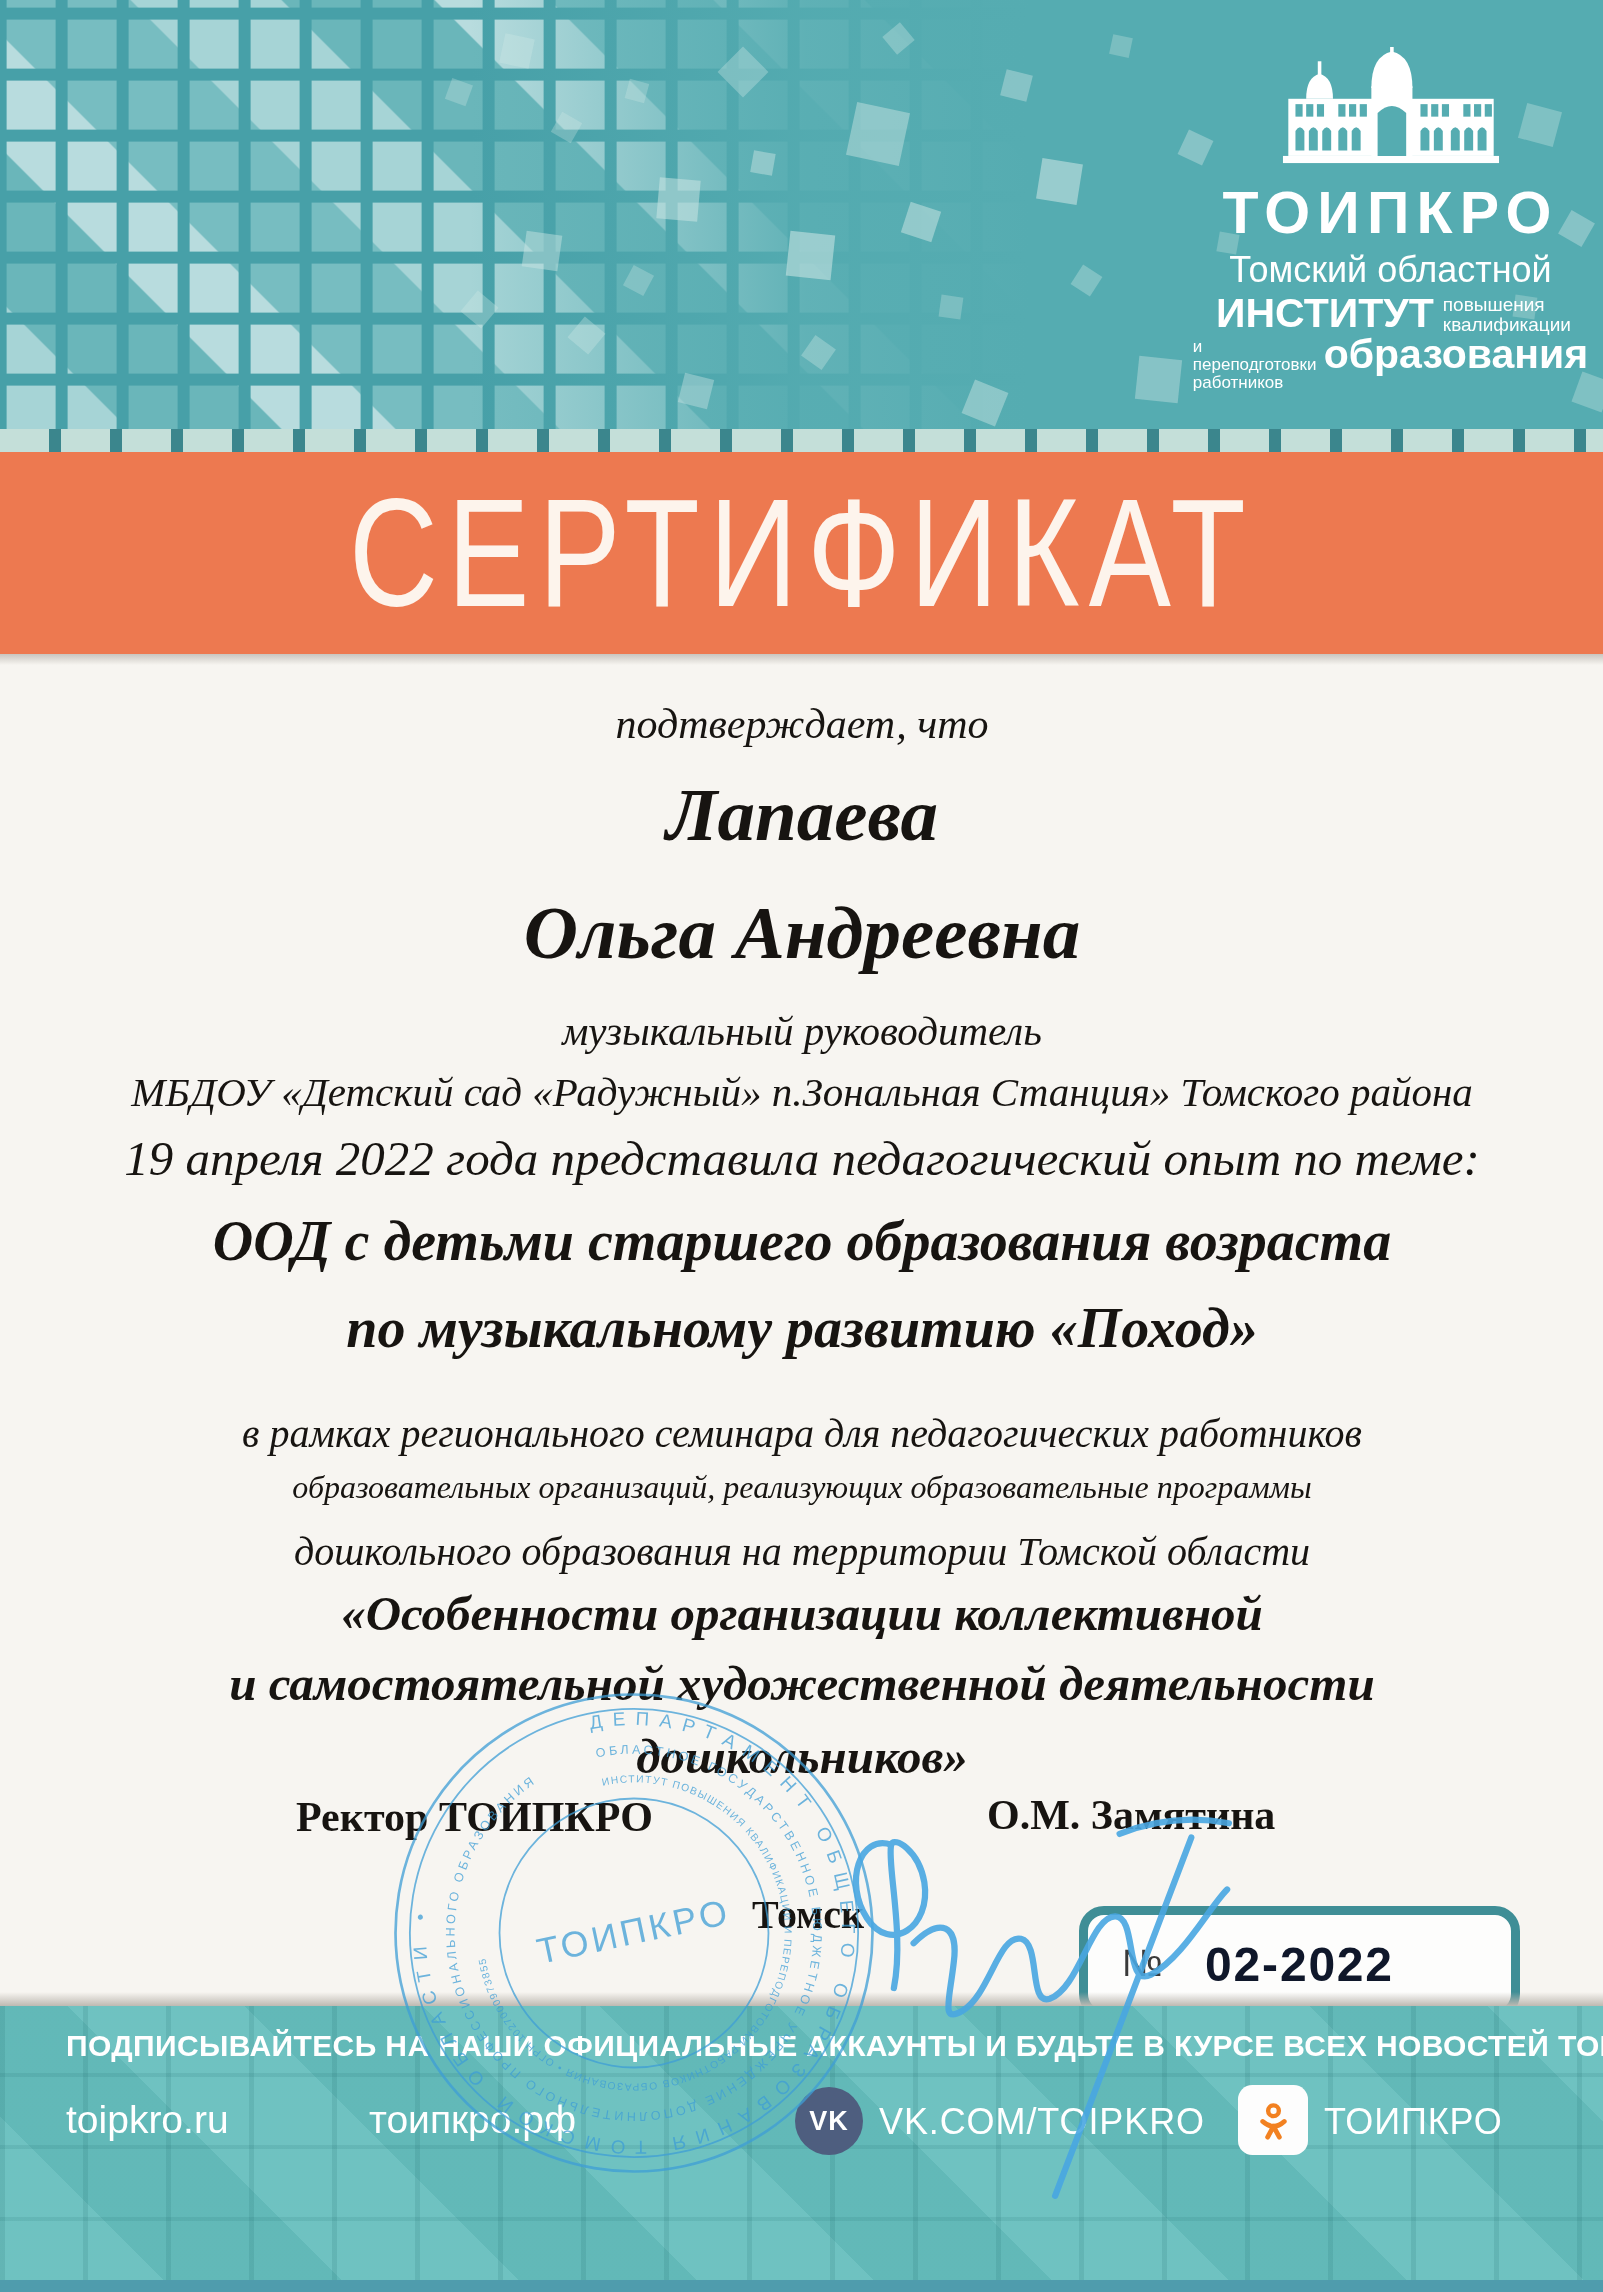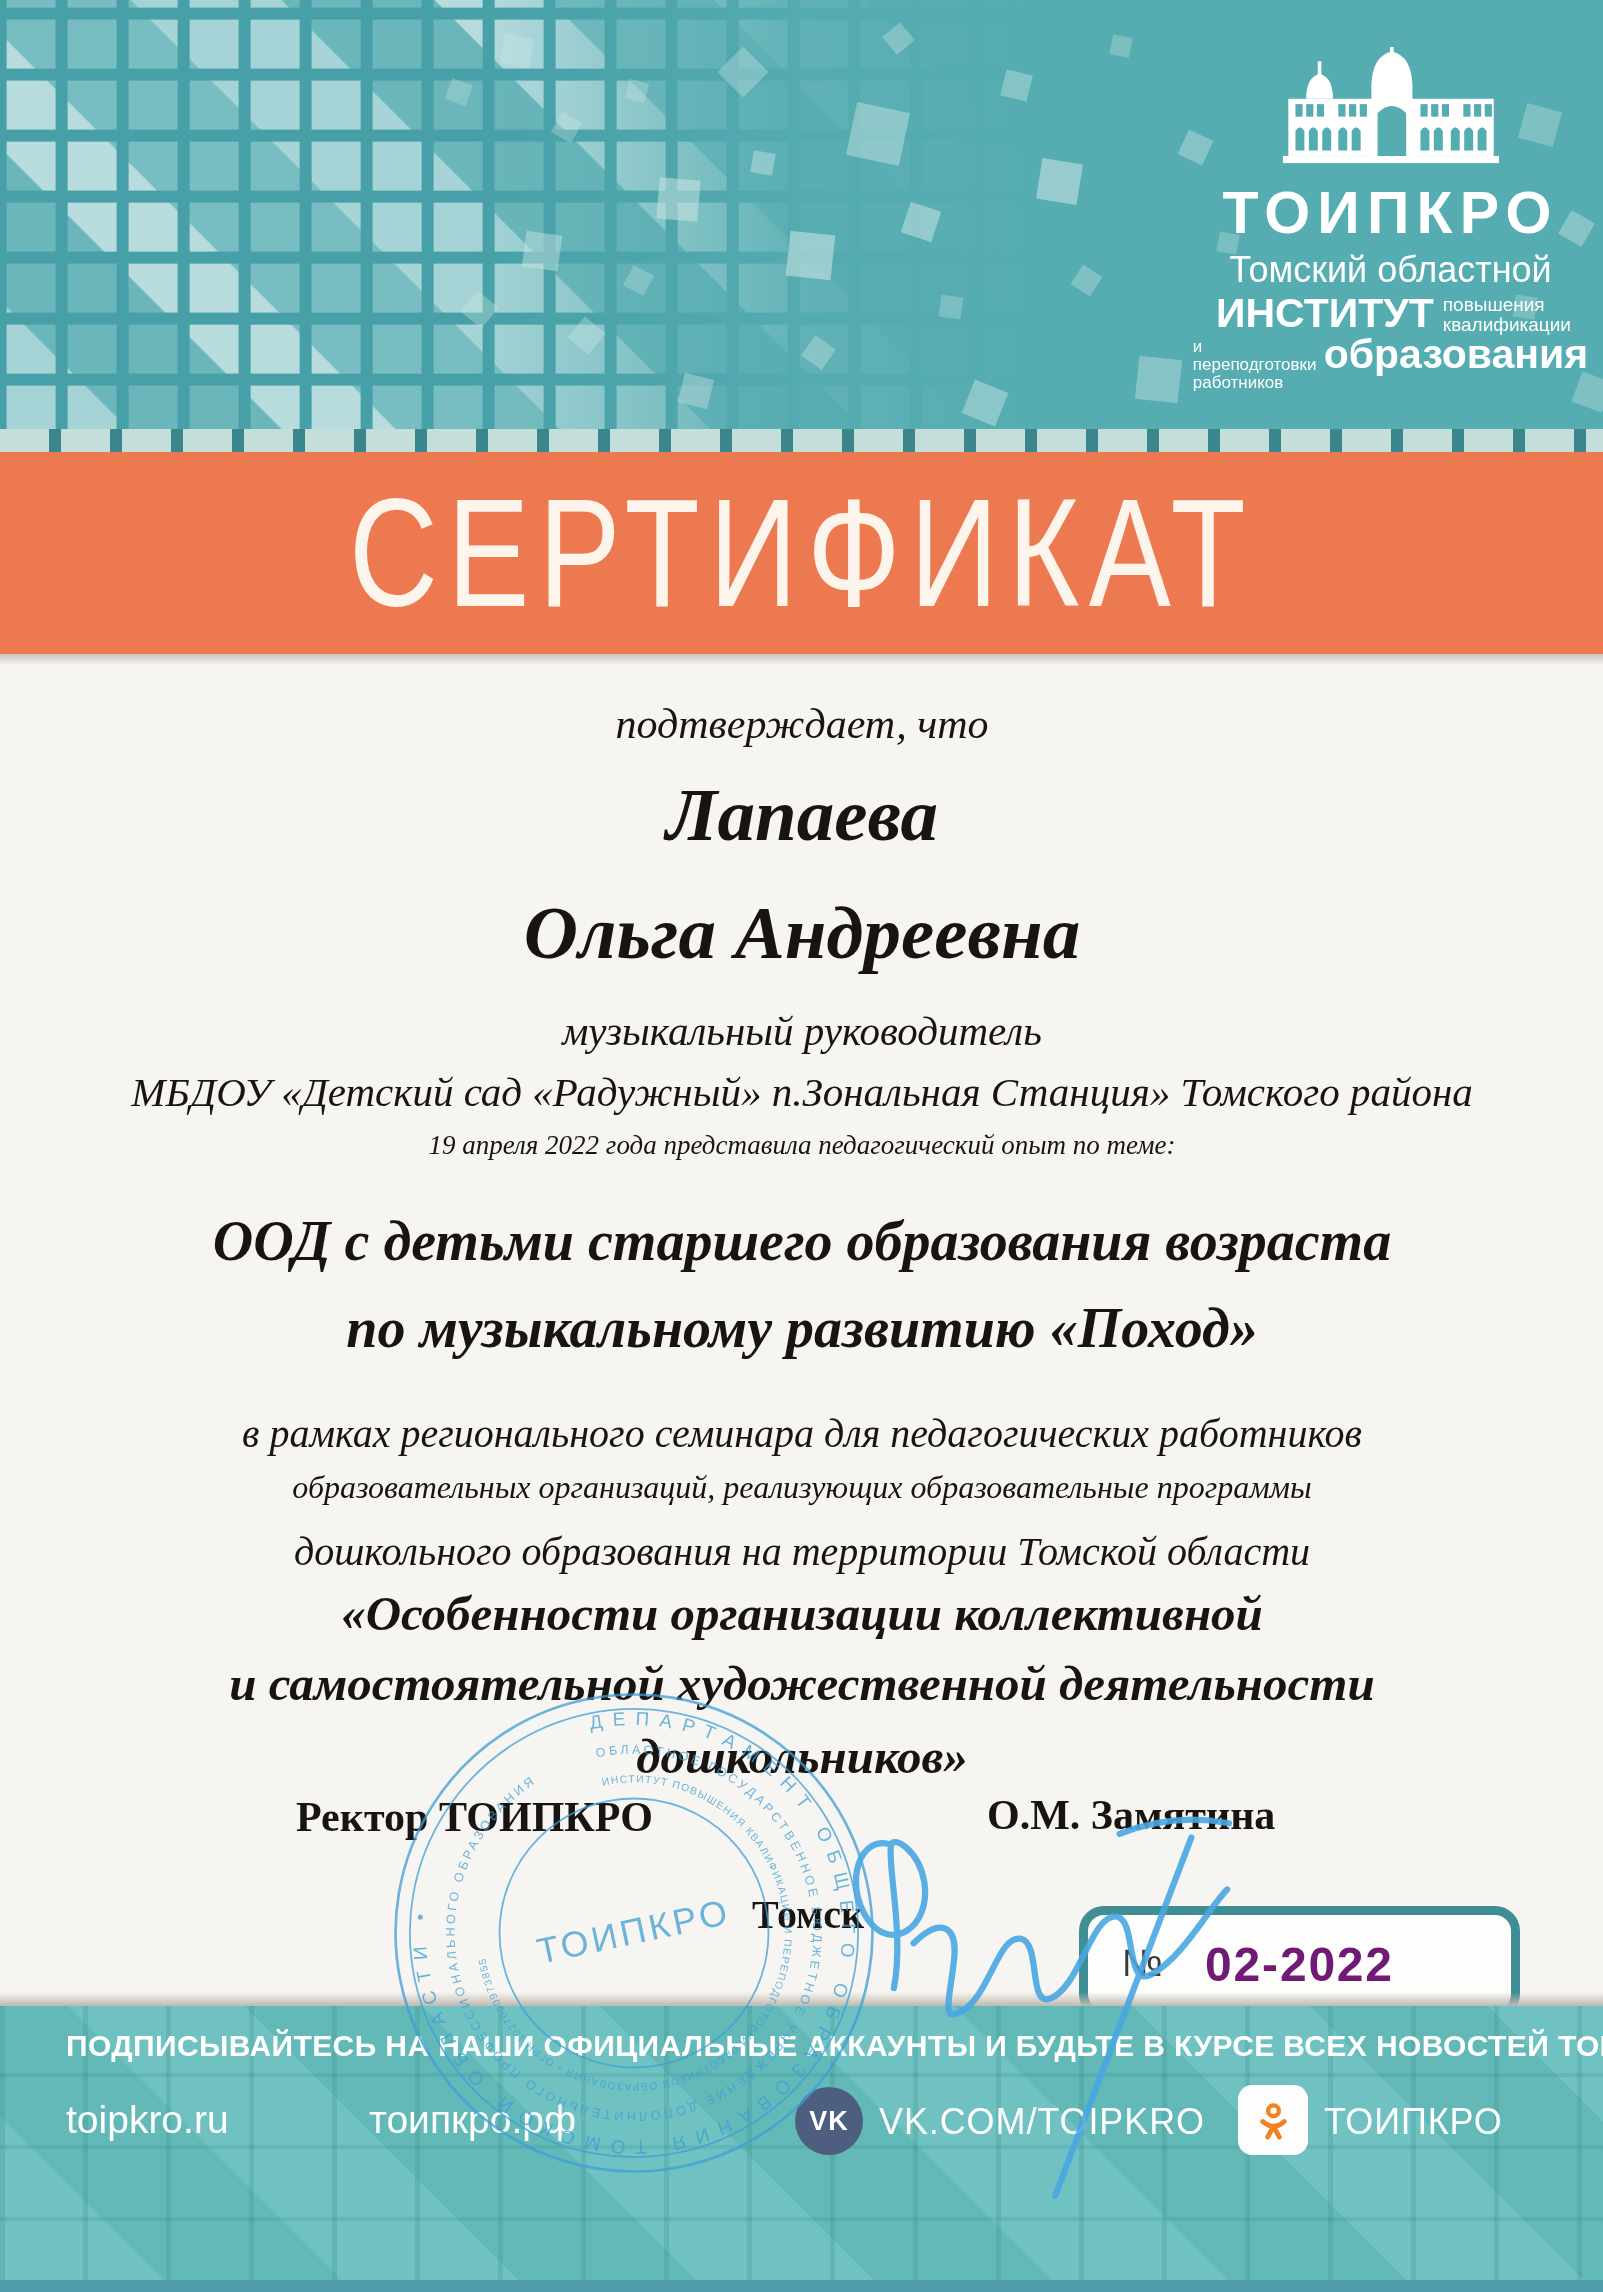--- a/index.html
+++ b/index.html
@@ -42,41 +42,41 @@
     letter-spacing:11.6px;color:#fdf4ec;white-space:nowrap;}
 
   
   .t{position:absolute;left:0;width:100%;text-align:center;font-style:italic;white-space:nowrap;}
   .b{font-weight:bold;}
   .t1{top:700px;font-size:42px;}
   .t2{top:772px;font-size:75px;}
   .t3{top:890px;font-size:75px;}
   .t4{top:1007px;font-size:41px;}
   .t5{top:1068px;font-size:41px;}
-  .t6{top:1130px;font-size:27px;}
+  .t6{top:1130px;font-size:49px;}
   .t7{top:1209px;font-size:56px;}
   .t8{top:1296px;font-size:56px;}
   .t9{top:1410px;font-size:40px;}
   .t10{top:1469px;font-size:32px;font-style:italic;}
   .t11{top:1528px;font-size:40px;}
   .t12{top:1585px;font-size:49px;}
   .t13{top:1655px;font-size:49px;}
   .t14{top:1728px;font-size:49px;}
 
   .rector{position:absolute;left:296px;top:1793px;font-size:42px;font-weight:bold;white-space:nowrap;}
   .signame{position:absolute;left:987px;top:1791px;font-size:42px;font-weight:bold;white-space:nowrap;}
   .city{position:absolute;left:752px;top:1891px;font-size:40px;font-weight:bold;}
 
   
   .numbox{position:absolute;left:1079px;top:1906px;width:441px;height:113px;box-sizing:border-box;
     background:#fdfdfc;border:9px solid #3f8e96;border-radius:25px;z-index:2;}
   .numbox .no{position:absolute;left:34px;top:27px;font-family:"Liberation Sans",sans-serif;
     font-size:38px;color:#3a3a3a;}
   .numbox .val{position:absolute;left:0;width:100%;text-align:center;top:21.5px;
-    font-family:"Liberation Sans",sans-serif;font-weight:bold;font-size:48px;color:#701a75;letter-spacing:1.8px;}
+    font-family:"Liberation Sans",sans-serif;font-weight:bold;font-size:48px;color:#0f172a;letter-spacing:1.8px;}
 
   
   .footer{position:absolute;left:0;top:2006px;width:100%;height:287px;background:#67bfbe;z-index:3;
     font-family:"Liberation Sans",sans-serif;
     background-image:
       repeating-linear-gradient(90deg,rgba(25,100,102,.14) 0 4.5px,transparent 4.5px 83px),
       repeating-linear-gradient(0deg,rgba(25,100,102,.12) 0 4.5px,transparent 4.5px 72px),
       repeating-linear-gradient(45deg,rgba(255,255,255,.05) 0 125px,rgba(0,70,70,.05) 125px 251px);}
   .footer::before{content:"";position:absolute;top:-14.3px;left:0;width:100%;height:14.3px;
     background:linear-gradient(rgba(190,186,180,0),#beb9b2);}

